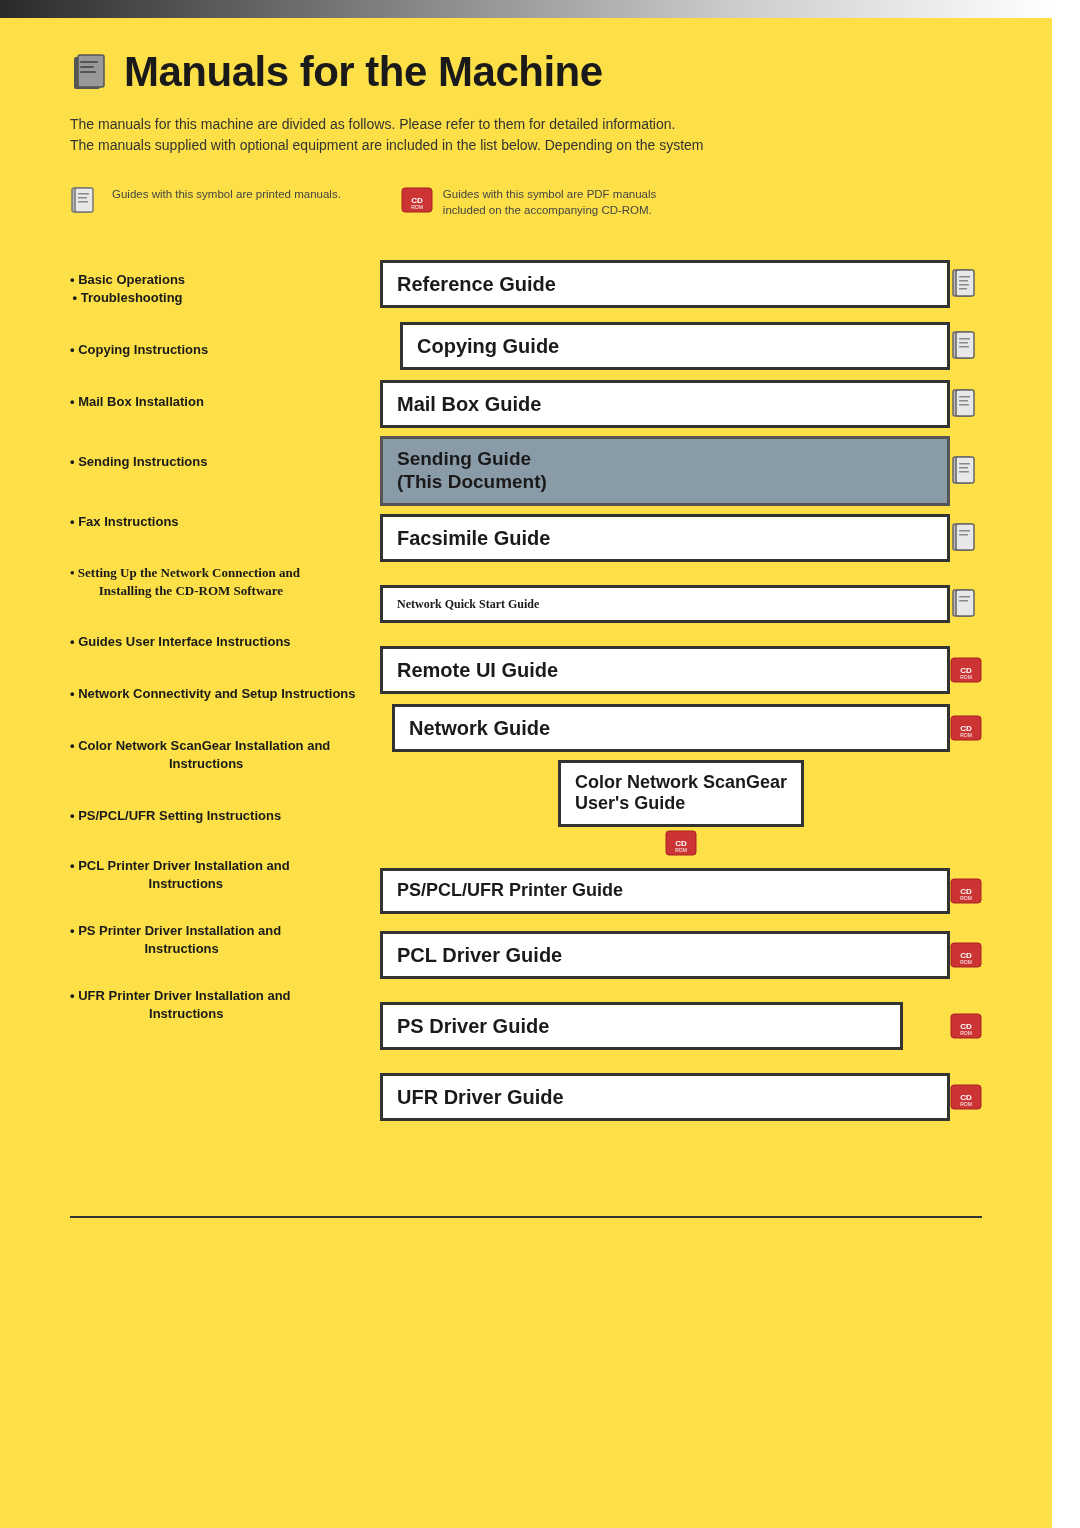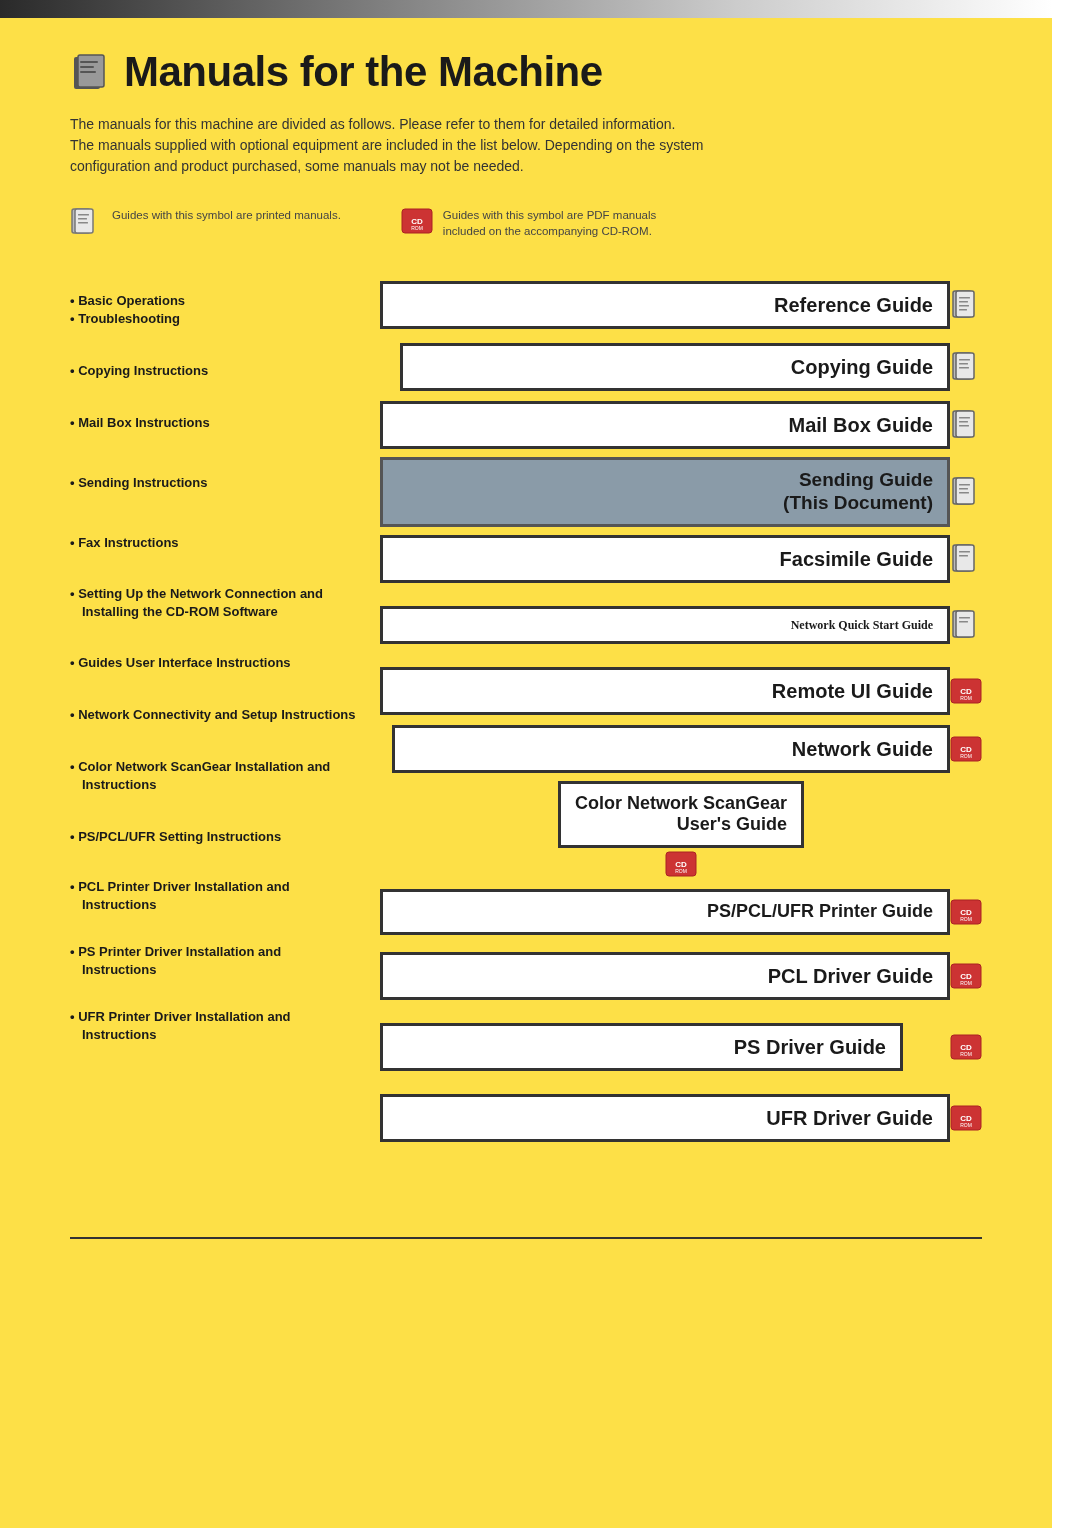--- a/index.html
+++ b/index.html
@@ -113,31 +113,32 @@
     .desc-row.tall {
       min-height: 70px;
       align-items: center;
     }
 
     .desc-text {
       font-size: 13px;
       font-weight: bold;
       color: #1a1a1a;
       line-height: 1.4;
+      text-align: center;
     }
 
     .guide-btn {
       flex: 1;
       border: 2px solid #333;
       background: #ffffff;
       padding: 9px 14px;
       font-size: 20px;
       font-weight: bold;
       color: #1a1a1a;
-      text-align: right;
+      text-align: left;
       cursor: pointer;
       line-height: 1.2;
     }
 
     .guide-btn.highlighted {
       background: #8a9ba8;
       border-color: #555;
       color: #1a1a1a;
     }
 
@@ -193,21 +194,20 @@
         <rect x="10" y="8" width="18" height="2" rx="1" fill="#555"></rect>
         <rect x="10" y="13" width="14" height="2" rx="1" fill="#555"></rect>
         <rect x="10" y="18" width="16" height="2" rx="1" fill="#555"></rect>
       </svg>
       <h1 class="page-title">Manuals for the Machine</h1>
     </div>
 
     <p class="intro-text">
       <span>The manuals for this machine are divided as follows. Please refer to them for detailed information.</span><br>
       <span>The manuals supplied with optional equipment are included in the list below. Depending on the system</span><br>
-      <span>configuration and product purchased, some manuals may not be needed.</span>
     </p>
 
     <div class="legend-row">
       <div class="legend-item">
 
         <svg class="legend-symbol" viewBox="0 0 32 28" xmlns="http://www.w3.org/2000/svg">
           <rect x="2" y="2" width="18" height="24" rx="2" fill="#bbb" stroke="#777" stroke-width="1.5"></rect>
           <rect x="5" y="2" width="18" height="24" rx="2" fill="#e8e8e8" stroke="#777" stroke-width="1.5"></rect>
           <rect x="8" y="7" width="11" height="1.5" rx="0.5" fill="#888"></rect>
           <rect x="8" y="11" width="9" height="1.5" rx="0.5" fill="#888"></rect>
@@ -235,32 +235,32 @@
             <div class="desc-text">• Basic Operations</div>
             <div class="desc-text">• Troubleshooting</div>
           </div>
         </div>
 
         <div class="desc-row" style="min-height:52px;">
           <div class="desc-text">• Copying Instructions</div>
         </div>
 
         <div class="desc-row" style="min-height:52px;">
-          <div class="desc-text">• Mail Box Instructions</div>
+          <div class="desc-text">• Mail Box Installation</div>
         </div>
 
         <div class="desc-row tall" style="min-height:68px;">
           <div class="desc-text">• Sending Instructions</div>
         </div>
 
         <div class="desc-row" style="min-height:52px;">
           <div class="desc-text">• Fax Instructions</div>
         </div>
 
-        <div class="desc-row tall" style="min-height:68px; align-items:center;">
+        <div class="desc-row tall" style="min-height:68px; align-items:center;font-family:Liberation Serif, serif;">
           <div>
             <div class="desc-text">• Setting Up the Network Connection and</div>
             <div class="desc-text" style="padding-left:12px;">Installing the CD-ROM Software</div>
           </div>
         </div>
 
         <div class="desc-row" style="min-height:52px;">
           <div class="desc-text">• Guides User Interface Instructions</div>
         </div>
 

